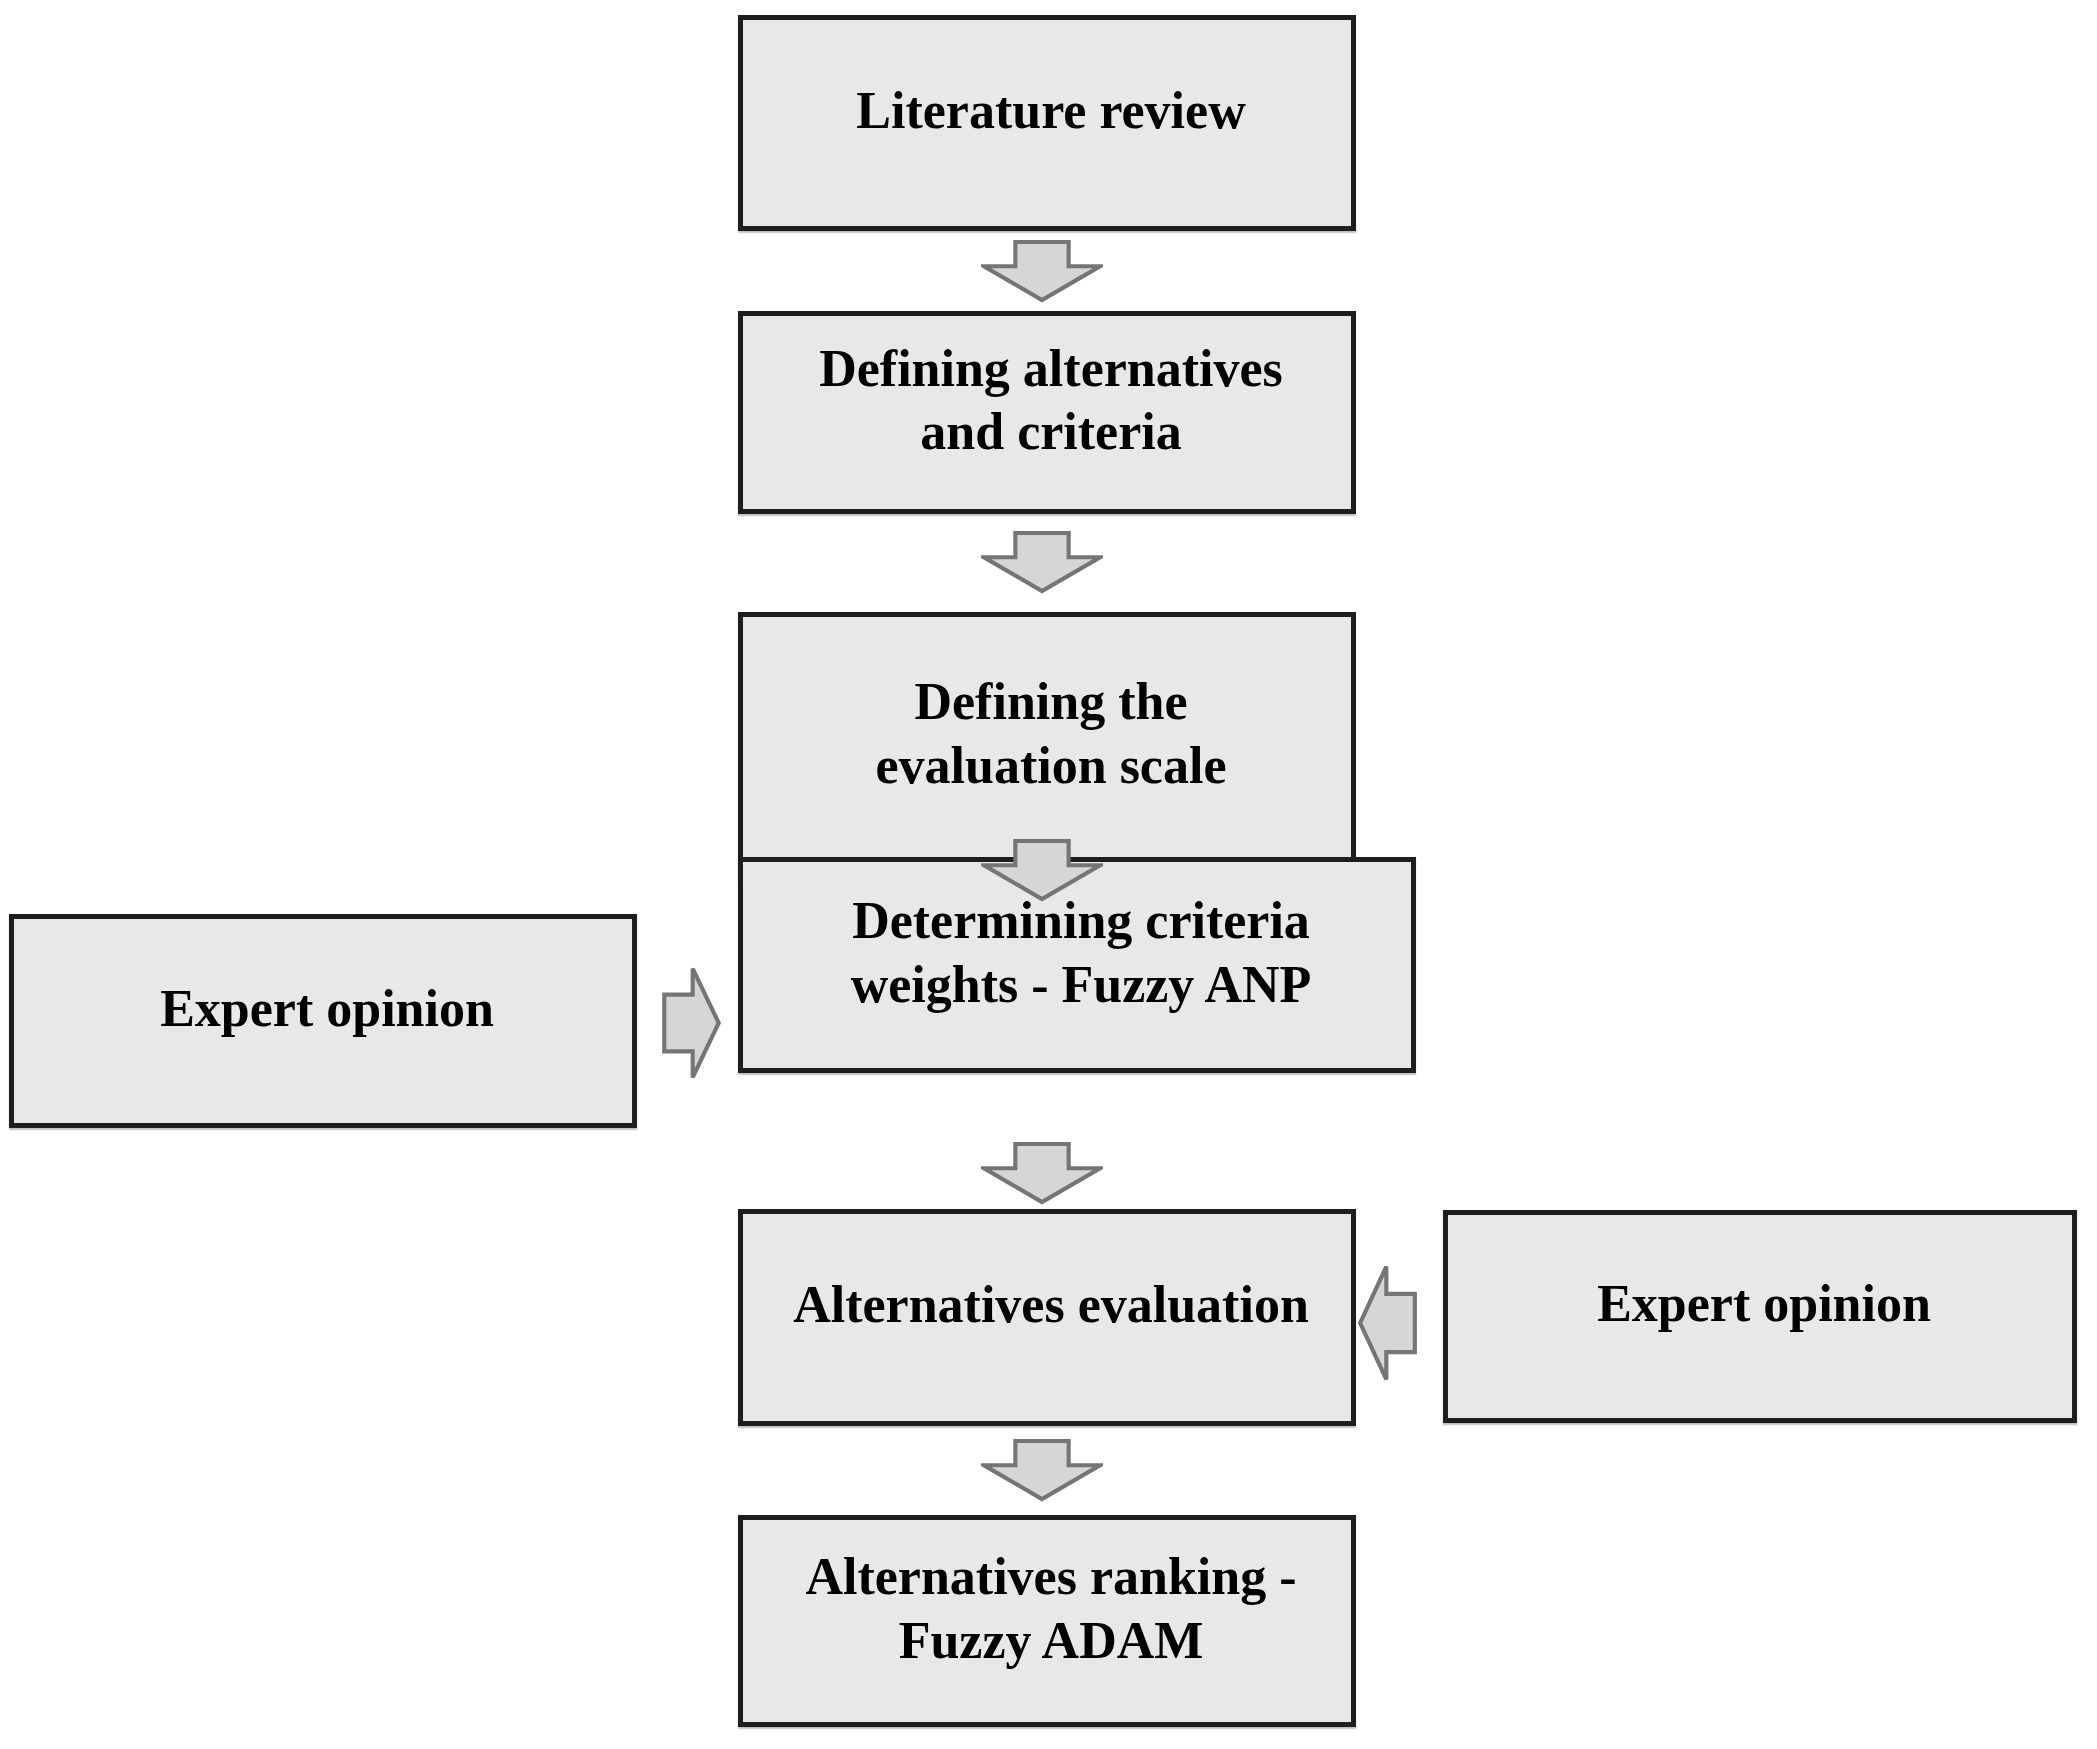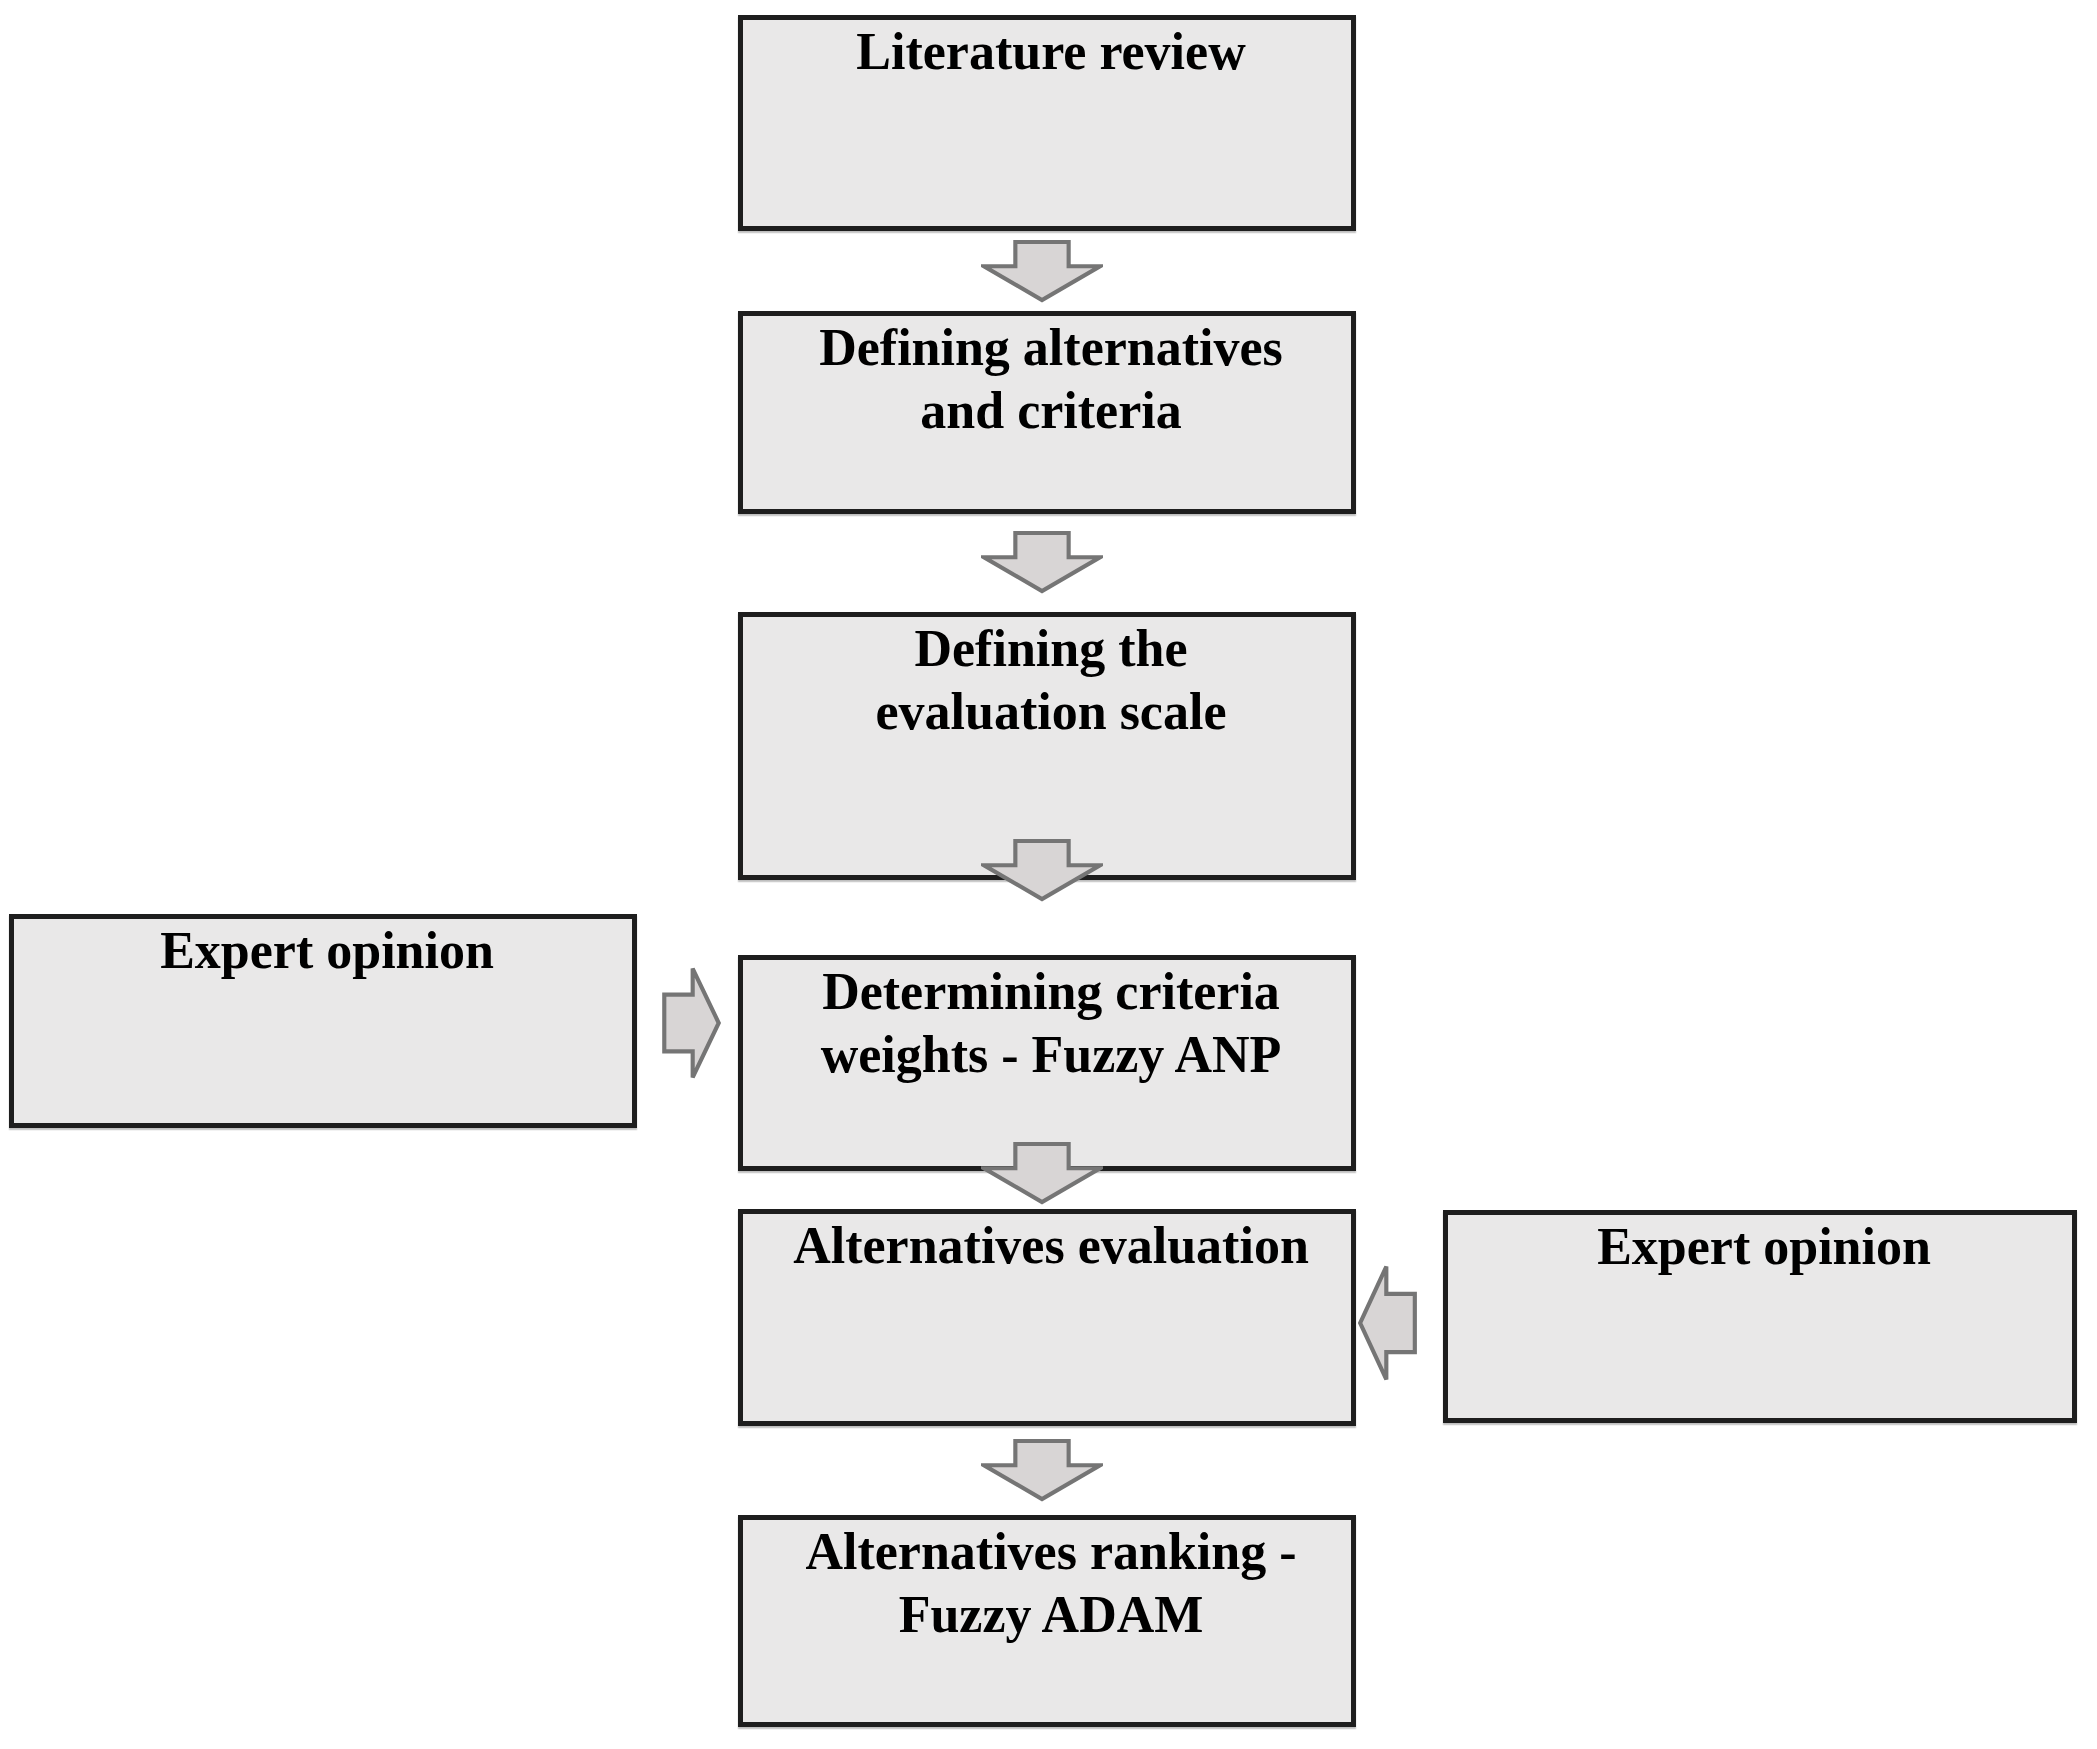--- a/index.html
+++ b/index.html
@@ -18,20 +18,21 @@
     background:var(--bg);
     font-family:"Liberation Serif","DejaVu Serif",serif;
     overflow:hidden;
   }
   .node{
     position:absolute;
     box-sizing:border-box;
     background:var(--node-fill);
     border:5.3px solid var(--node-border);
     display:flex;
+    align-items:center;
     justify-content:center;
     box-shadow:0 1.8px 1.2px rgba(0,0,0,0.25);
     padding-left:8px;
   }
   .node .label{
     display:block;
     font-weight:bold;
     font-size:52px;
     line-height:1.22;
     color:var(--text);
@@ -59,21 +60,21 @@
   <div class="node" style="left:738px; top:311px; width:618px; height:203px;">
     <span class="label">Defining alternatives
 and criteria</span>
   </div>
 
   <div class="node" style="left:738px; top:612px; width:618px; height:268px;">
     <span class="label">Defining the
 evaluation scale</span>
   </div>
 
-  <div class="node" style="left:738px; top:955px; width:618px; height:216px;font-family:Liberation Serif, serif;">
+  <div class="node" style="left:738px; top:857px; width:678px; height:216px;font-family:Liberation Serif, serif;">
     <span class="label">Determining criteria
 weights - Fuzzy ANP</span>
   </div>
 
   <div class="node" style="left:738px; top:1209px; width:618px; height:217px;">
     <span class="label">Alternatives evaluation</span>
   </div>
 
   <div class="node" style="left:738px; top:1515px; width:618px; height:212px;">
     <span class="label">Alternatives ranking -

